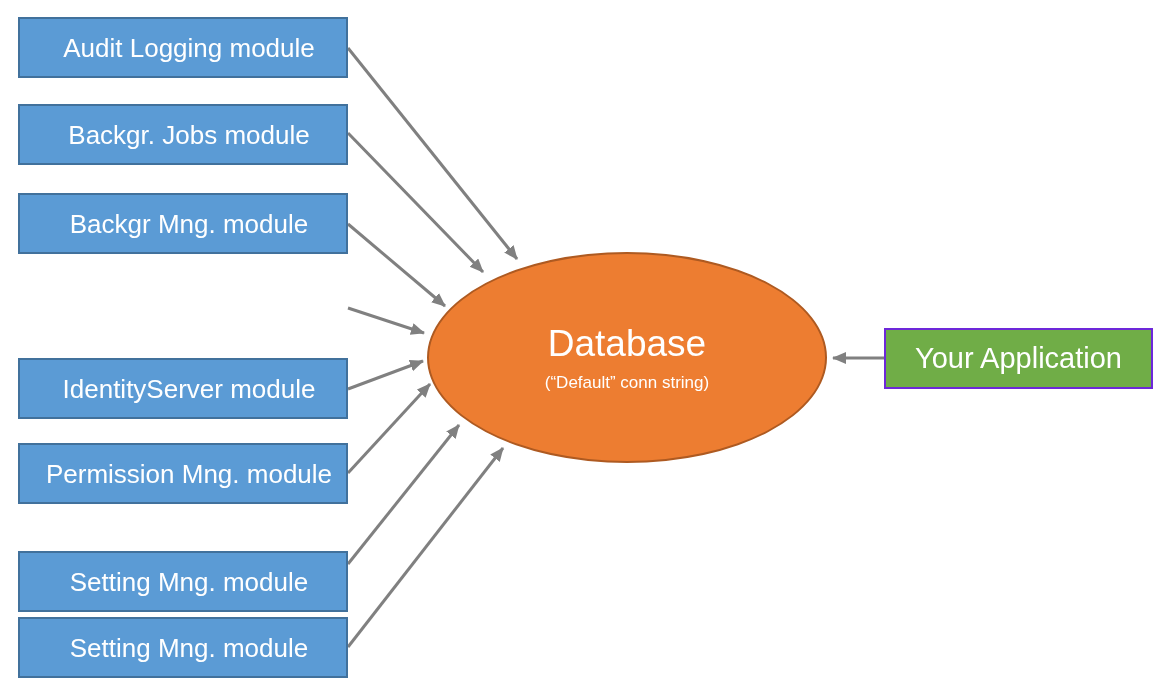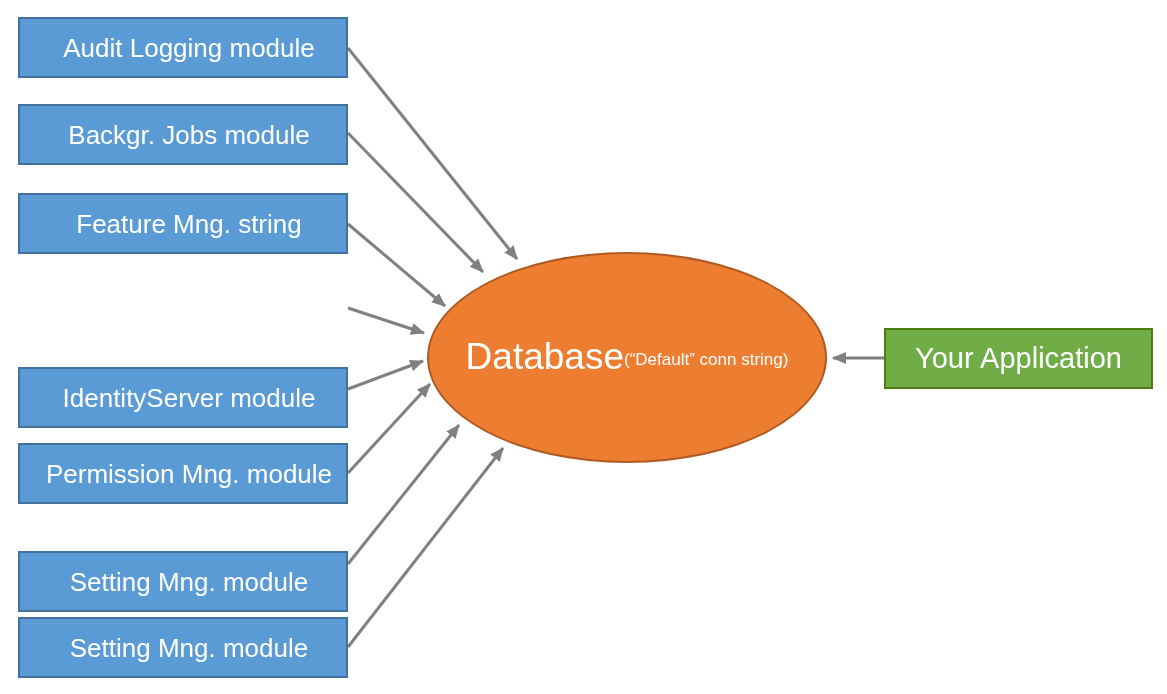--- a/index.html
+++ b/index.html
@@ -44,21 +44,21 @@
     position: absolute;
     left: 427px;
     top: 252px;
     width: 400px;
     height: 211px;
     box-sizing: border-box;
     background: #ED7D31;
     border: 2px solid #AE5A21;
     border-radius: 50%;
     display: flex;
-    flex-direction: row;
+    flex-direction: column;
     align-items: center;
     justify-content: center;
     color: #ffffff;
     text-align: center;
   }
   .database-title {
     font-size: 37px;
     line-height: 1.2;
   }
   .database-subtitle {
@@ -67,21 +67,21 @@
     margin-top: 6px;
   }
   .application-box {
     position: absolute;
     left: 884px;
     top: 328px;
     width: 269px;
     height: 61px;
     box-sizing: border-box;
     background: #70AD47;
-    border: 2px solid #4d7c0f;
+    border: 2px solid #6d28d9;
     color: #ffffff;
     font-size: 29px;
     display: flex;
     align-items: center;
     justify-content: center;
     text-align: center;
     line-height: 1;
   }
 </style>
 </head>
@@ -101,22 +101,22 @@
     <line x1="348" y1="308" x2="424" y2="333" stroke="#808080" stroke-width="3" marker-end="url(#arrowhead)"></line>
     <line x1="348" y1="389" x2="423" y2="361" stroke="#808080" stroke-width="3" marker-end="url(#arrowhead)"></line>
     <line x1="348" y1="473" x2="430" y2="384" stroke="#808080" stroke-width="3" marker-end="url(#arrowhead)"></line>
     <line x1="348" y1="564" x2="459" y2="425" stroke="#808080" stroke-width="3" marker-end="url(#arrowhead)"></line>
     <line x1="348" y1="647" x2="503" y2="448" stroke="#808080" stroke-width="3" marker-end="url(#arrowhead)"></line>
     <line x1="884" y1="358" x2="833" y2="358" stroke="#808080" stroke-width="3" marker-end="url(#arrowhead)"></line>
   </svg>
 
   <div class="module-box" style="top:17px">Audit Logging module</div>
   <div class="module-box" style="top:104px">Backgr. Jobs module</div>
-  <div class="module-box" style="top:193px">Feature Mng. string</div>
-  <div class="module-box" style="top:367px">IdentityServer module</div>
+  <div class="module-box" style="top:193px">Backgr Mng. module</div>
+  <div class="module-box" style="top:358px">IdentityServer module</div>
   <div class="module-box" style="top:443px">Permission Mng. module</div>
   <div class="module-box" style="top:551px">Setting Mng. module</div>
   <div class="module-box" style="top:617px">Setting Mng. module</div>
 
   <div class="database-ellipse">
     <div class="database-title">Database</div>
     <div class="database-subtitle">(“Default” conn string)</div>
   </div>
 
   <div class="application-box">Your Application</div>

